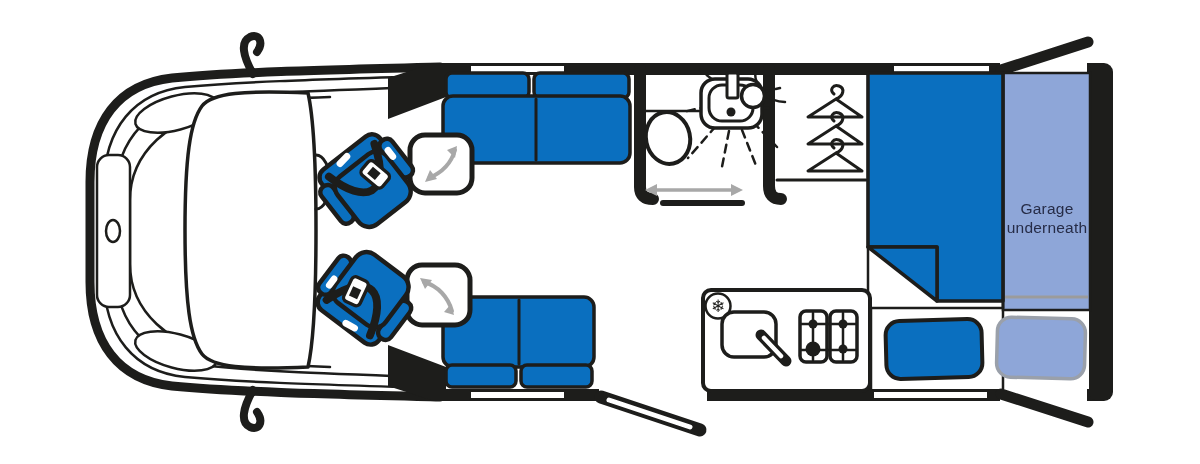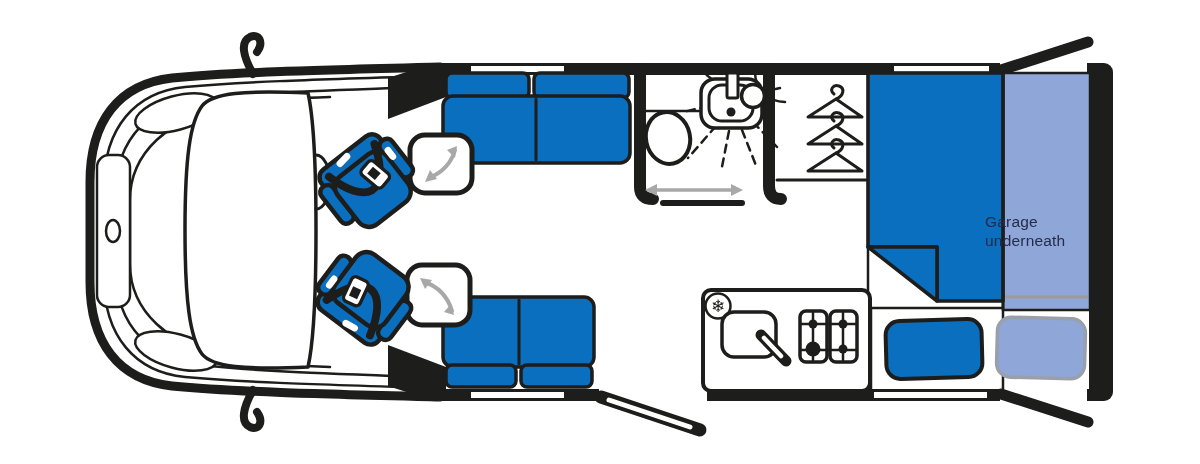--- a/index.html
+++ b/index.html
@@ -8,21 +8,21 @@
   .stage svg{position:absolute;left:0;top:0;}
   
   .s  {stroke:var(--outline,#1d1d1b);fill:none;stroke-linecap:round;stroke-linejoin:round;}
   .fw {fill:#ffffff;}
   .fk {fill:var(--outline,#1d1d1b);}
   .fb {fill:var(--upholstery-blue,#0a6fbf);}
   .fl {fill:var(--garage-light-blue,#8ea6d8);}
   .gs {stroke:var(--arrow-gray,#a8a8a8);fill:none;stroke-linecap:round;}
   .gf {fill:var(--arrow-gray,#a8a8a8);}
   .lg {stroke:var(--garage-line-gray,#9b9b9b);}
-  .garage-label{position:absolute;left:985px;top:212px;width:124px;
+  .garage-label{position:absolute;left:985px;top:199px;width:124px;text-align:center;
     font-size:15.5px;line-height:19px;color:var(--label-navy,#262c47);letter-spacing:.2px;}
 </style>
 </head>
 <body>
 
 <div class="stage">
 <svg width="1200" height="464" viewBox="0 0 1200 464">
   <defs>
     <path id="hanger" d="M -27,18 L 27,18 L 1,0 Z M 1,0 C 9,-3 10,-11 4,-13 C -2,-15 -6,-9 -1,-5"></path>
   </defs>

